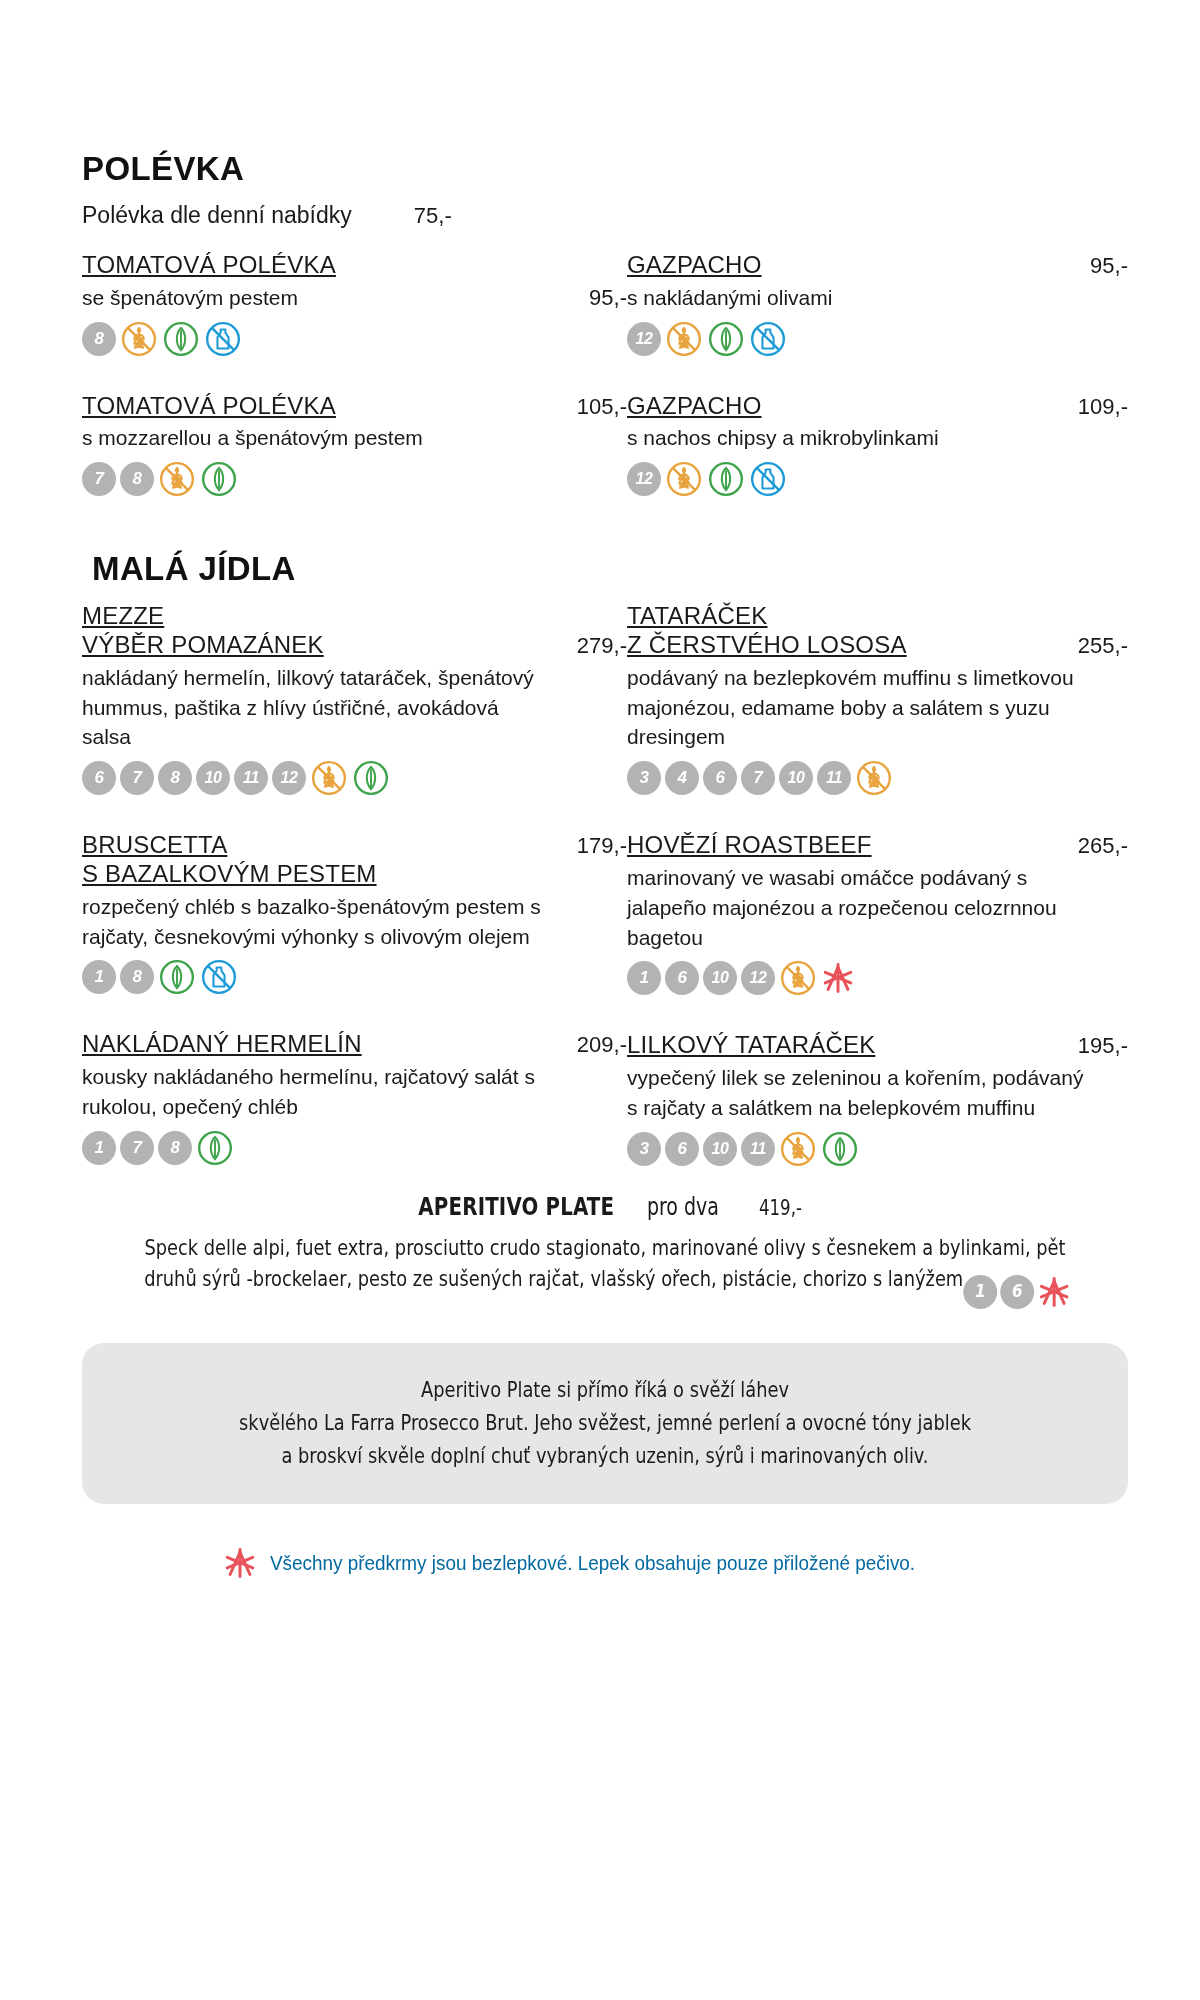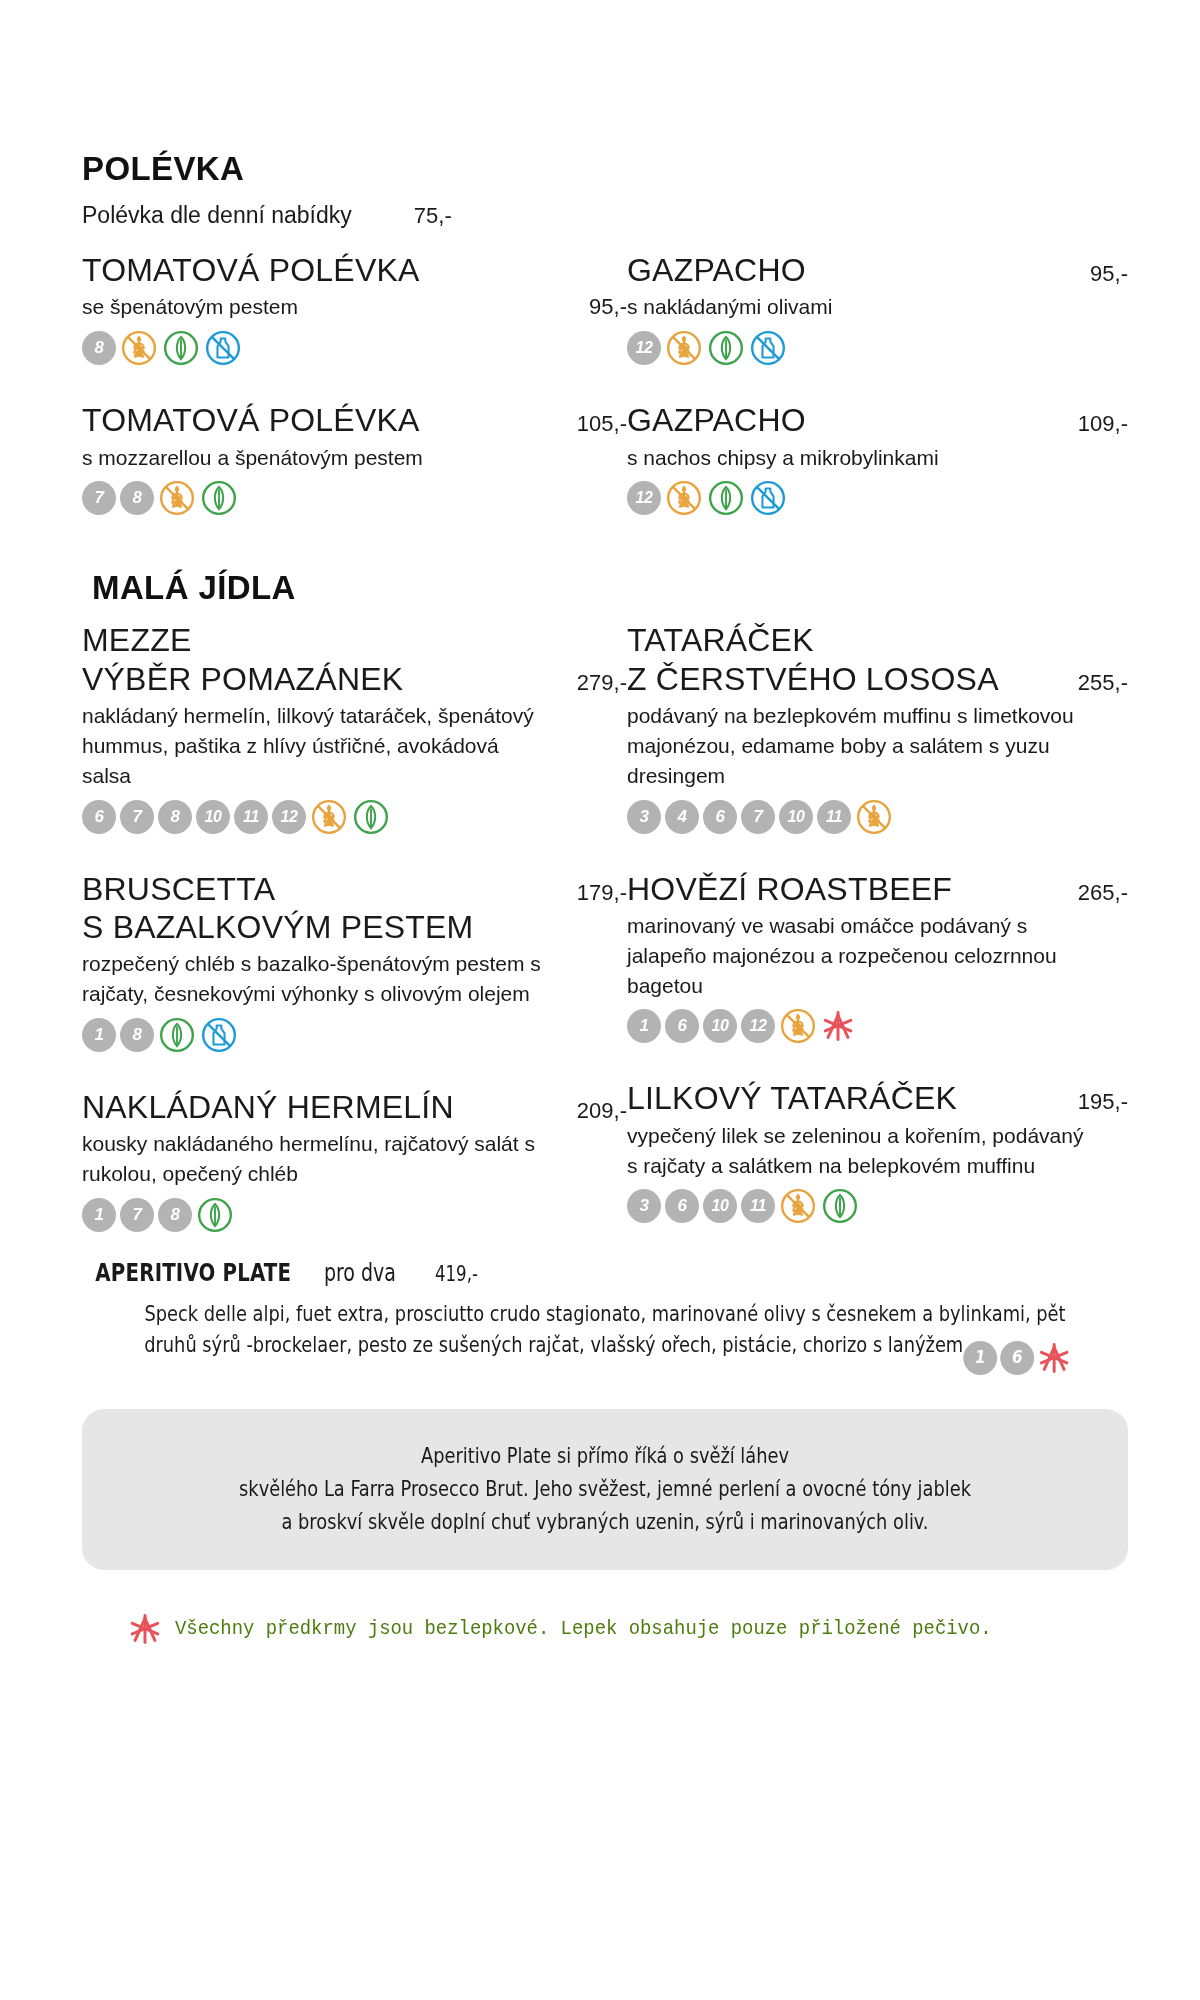--- a/index.html
+++ b/index.html
@@ -50,25 +50,26 @@
   .col { }
 
   .item { margin-bottom: 18px; }
 
   .item-head {
     display: flex;
     align-items: baseline;
     justify-content: flex-start;
   }
   .item-title {
-    font-size: 32px;
+    font-size: 24px;
     letter-spacing: 0.2px;
     line-height: 1.2;
     color: #1a1a1a;
     white-space: pre-line;
+    text-decoration: underline;
   }
   .item-title.pre-title {
     display: block;
   }
   .price {
     font-size: 22px;
     color: #1a1a1a;
     white-space: nowrap;
     margin-left: auto;
     padding-left: 22px;
@@ -114,21 +115,21 @@
   .ico.star { width: 34px; height: 34px; }
 
   
   .aperitivo {
     margin-top: 6px;
     text-align: center;
     font-family: "Liberation Sans Narrow", "DejaVu Sans Condensed", "Liberation Sans", sans-serif;
   }
   .ap-head {
     display: flex;
-    justify-content: flex-start;
+    justify-content: center;
     align-items: baseline;
     gap: 14px;
     margin-bottom: 12px;
   }
   .ap-title {
     font-size: 25px;
     font-weight: bold;
     letter-spacing: 0.2px;
     transform: scaleX(0.88);
     transform-origin: center;
@@ -165,23 +166,23 @@
   }
   .infobox span { display: block; transform: scaleX(0.9); }
 
   
   .footnote {
     margin-top: 42px;
     display: flex;
     align-items: center;
     justify-content: center;
     gap: 13px;
-    font-family: Liberation Mono, monospace;
+    font-family: Liberation Sans, sans-serif;
     font-size: 21px;
-    color: #4d7c0f;
+    color: #0369a1;
   }
   .footnote .txt { transform: scaleX(0.9); transform-origin: left center; }
 
   .spacer-lg { height: 34px; }
   .spacer-md { height: 16px; }
 </style>
 </head>
 <body>
 
 <div class="page">

